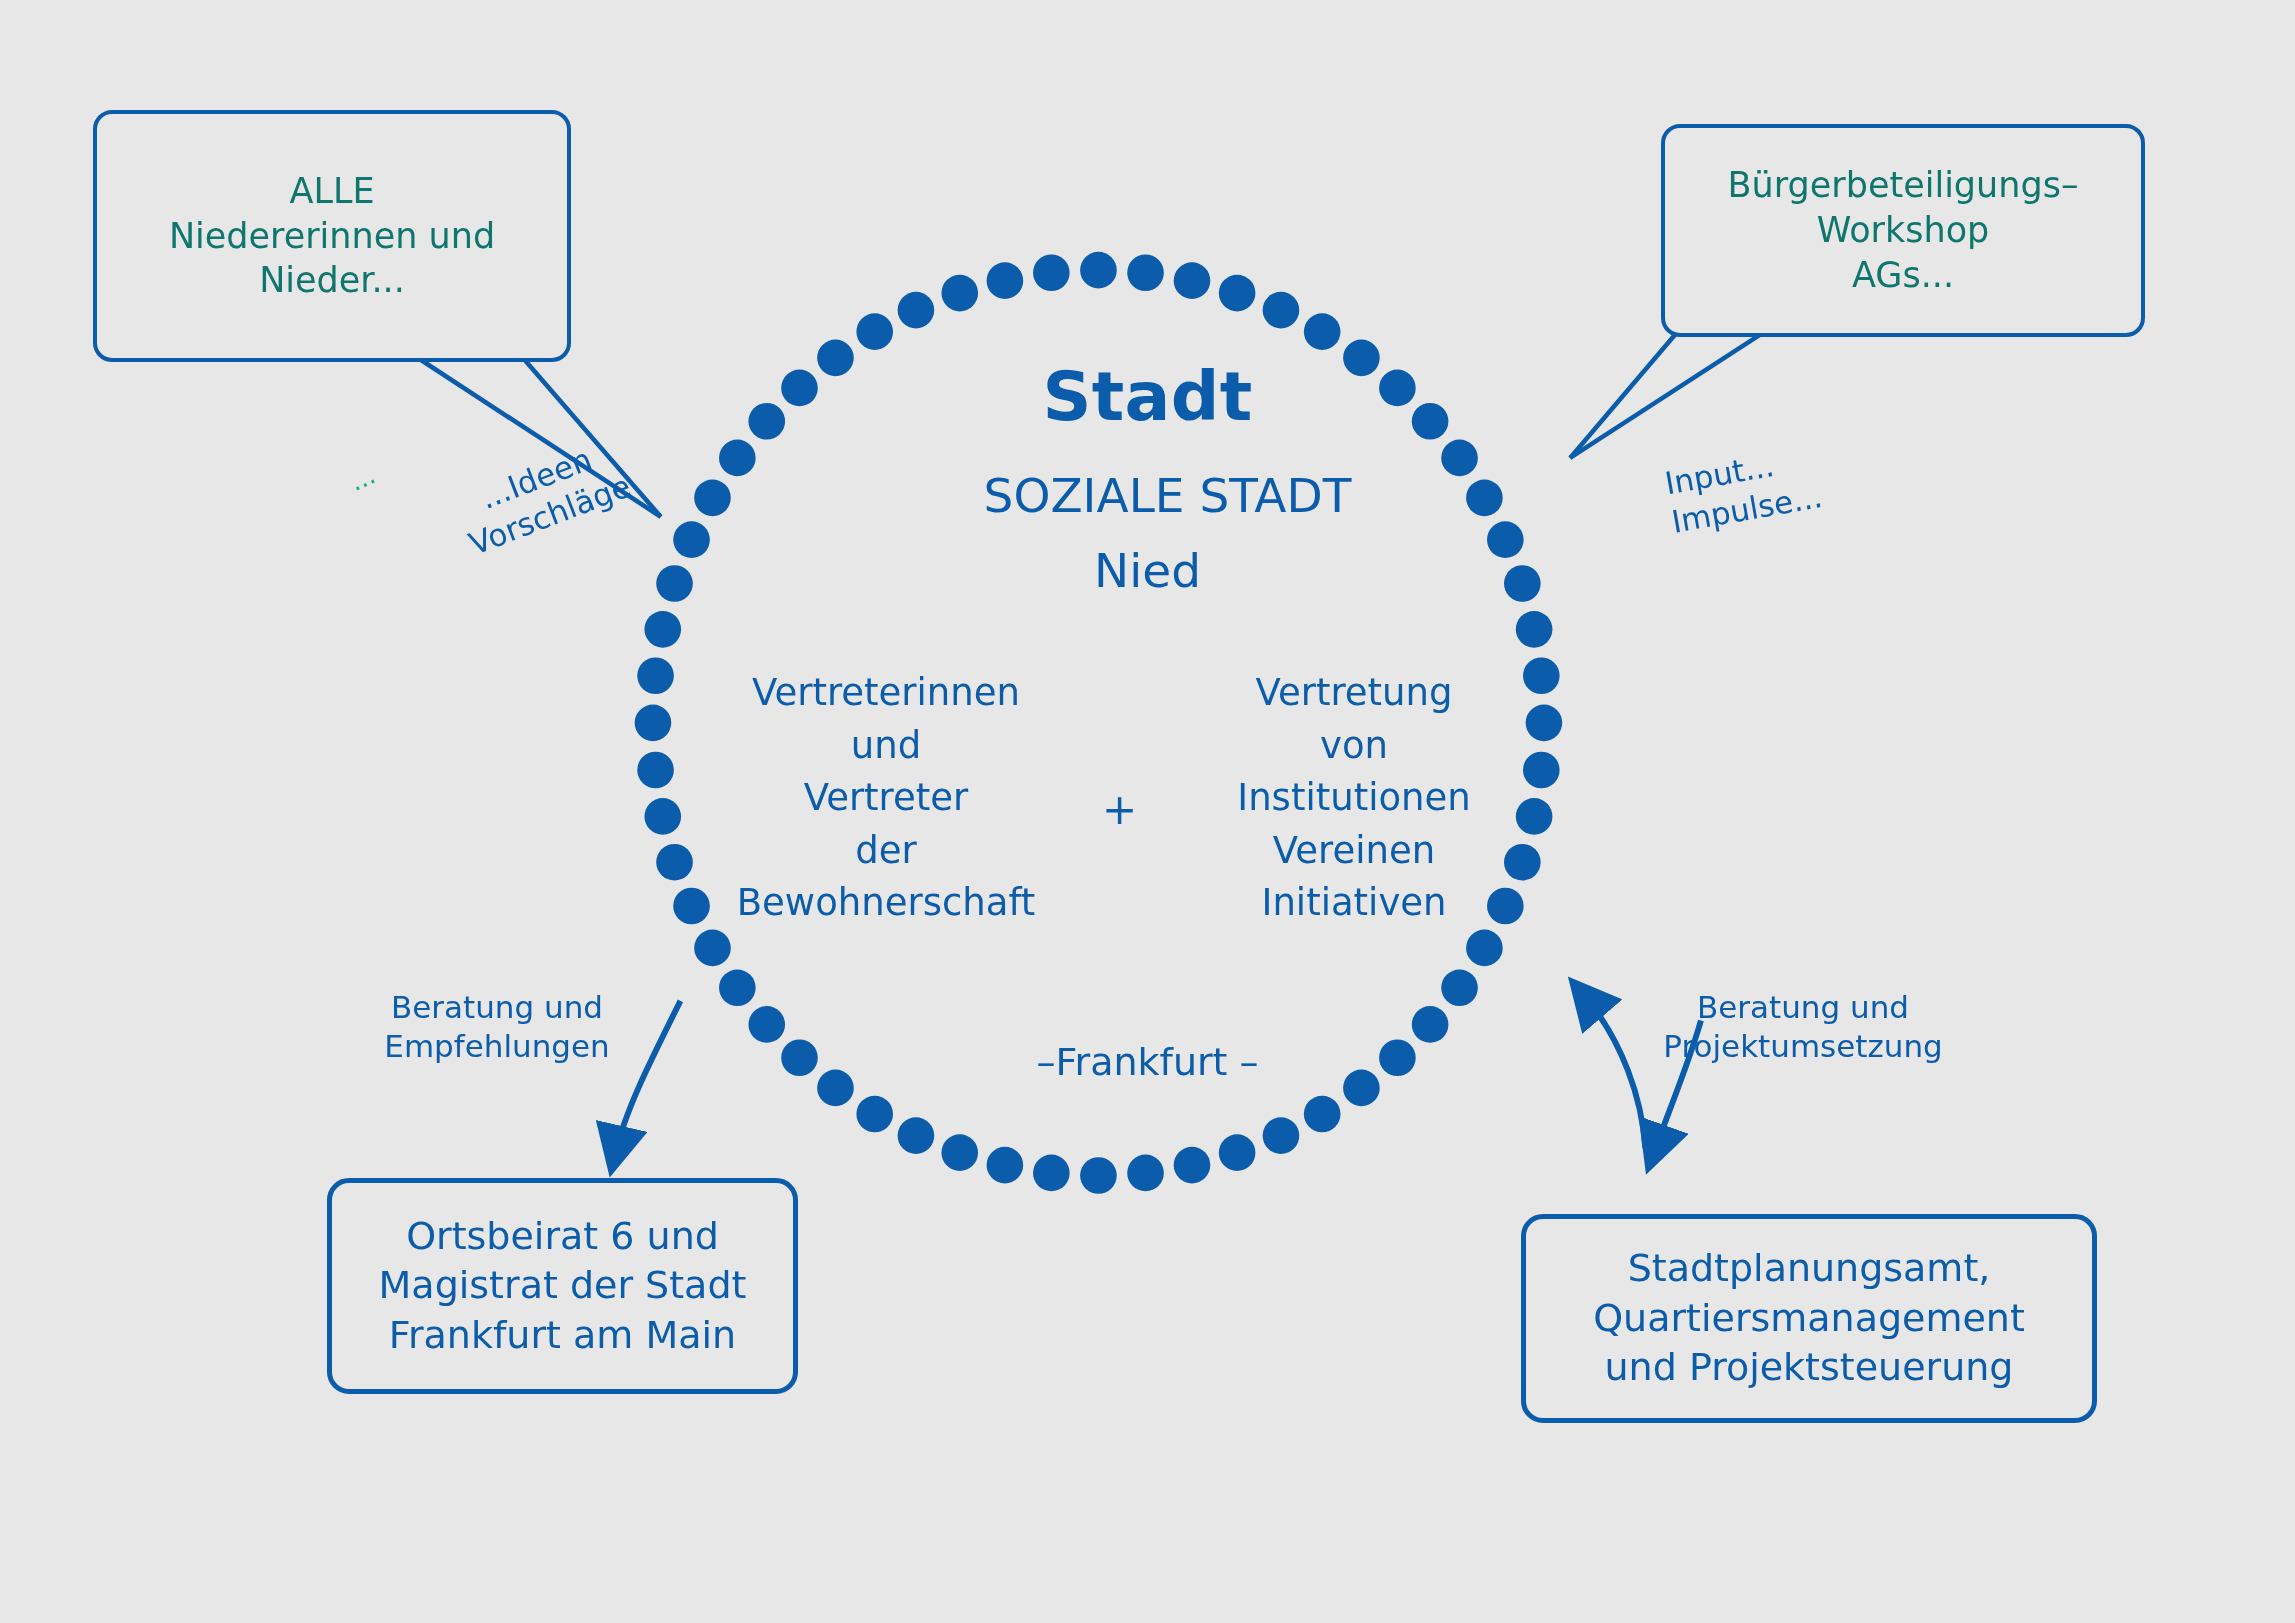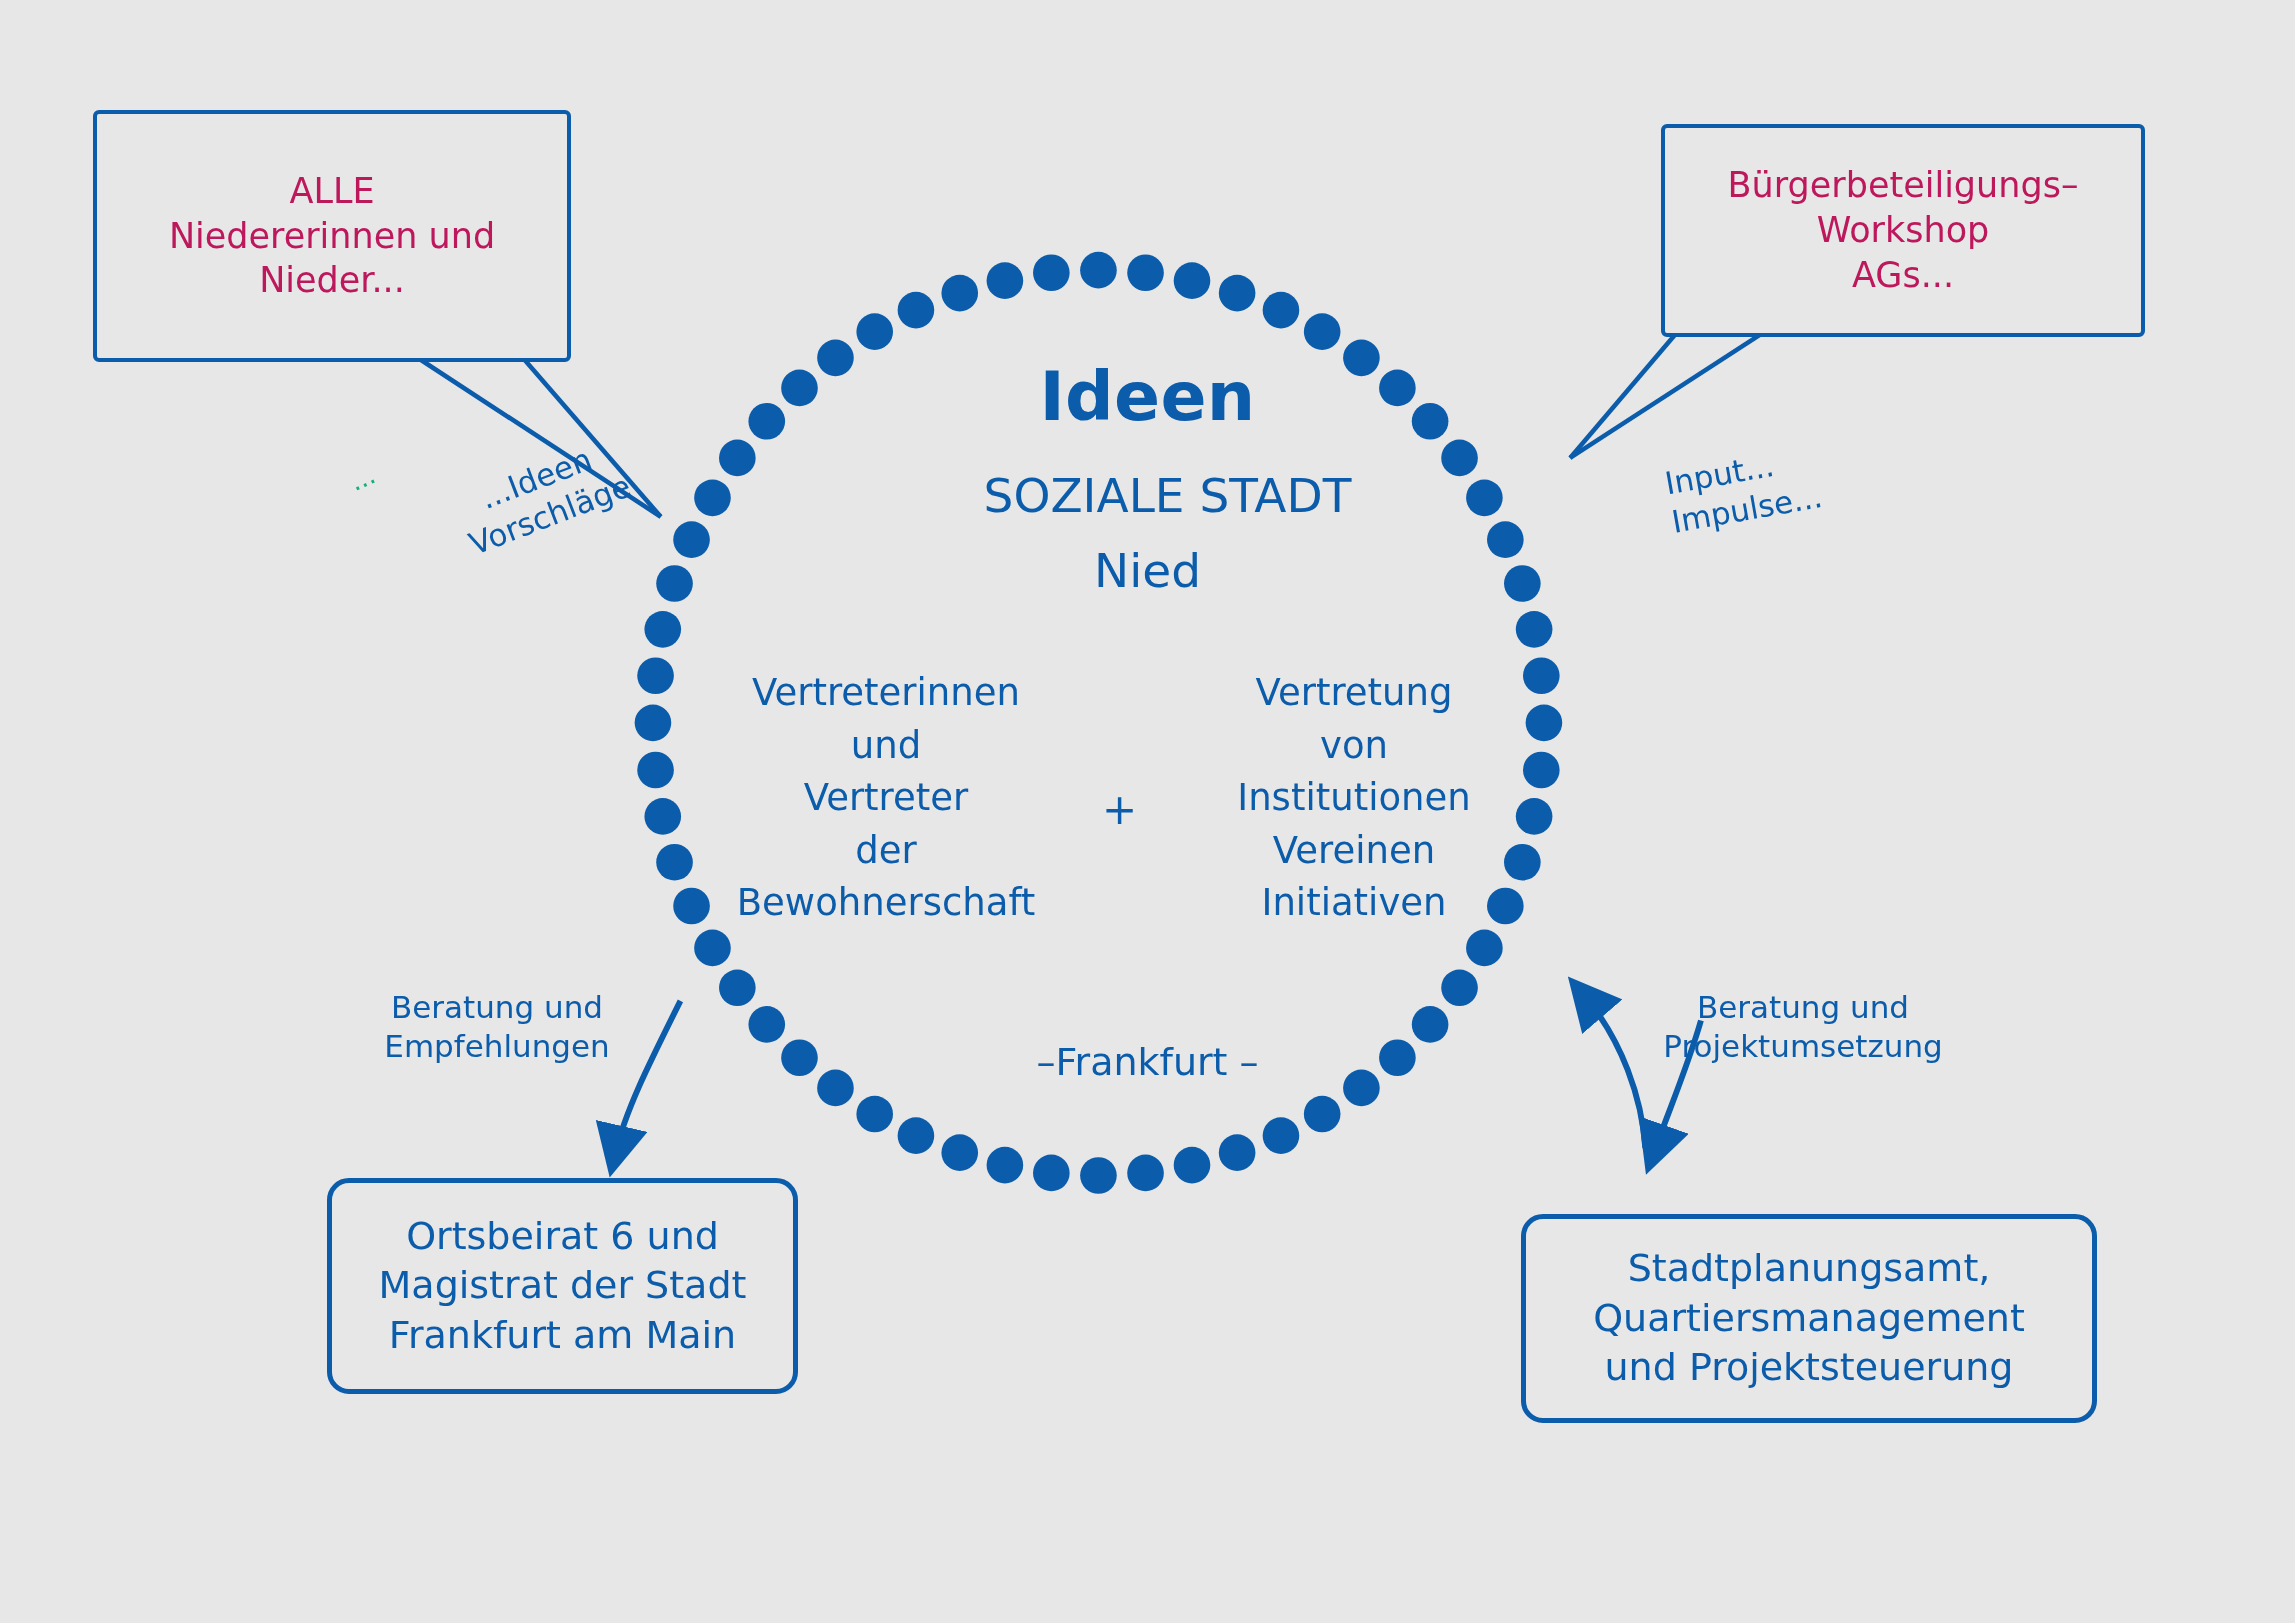--- a/index.html
+++ b/index.html
@@ -25,23 +25,23 @@
     left: 0;
     top: 0;
     width: 2295px;
     height: 1623px;
   }
 
   
   .bubble {
     position: absolute;
     border: 4.6px solid #0b5cab;
-    border-radius: 6px;
+    border-radius: 19px;
     background: #e7e7e7;
-    color: #be185d;
+    color: #0f766e;
     text-align: center;
     font-size: 35px;
     line-height: 1.28;
     display: flex;
     align-items: center;
     justify-content: center;
     box-sizing: border-box;
     padding: 11.8px 17px;
   }
   .rbox {
@@ -275,21 +275,21 @@
 
   <div class="rbox" id="box-ortsbeirat" style="white-space: pre-line;">Ortsbeirat 6 und
 Magistrat der Stadt
 Frankfurt am Main</div>
 
   <div class="rbox" id="box-stadtplan" style="white-space: pre-line;">Stadtplanungsamt,
 Quartiersmanagement
 und Projektsteuerung</div>
 
   <div class="center-wrap">
-    <div id="title-beirat">Ideen</div>
+    <div id="title-beirat">Stadt</div>
     <div id="title-soziale">SOZIALE STADT</div>
     <div id="title-nied">Nied</div>
 
     <div id="col-left" style="white-space: pre-line;">Vertreterinnen
 und
 Vertreter
 der
 Bewohnerschaft</div>
 
     <div id="plus-sign">+</div>

